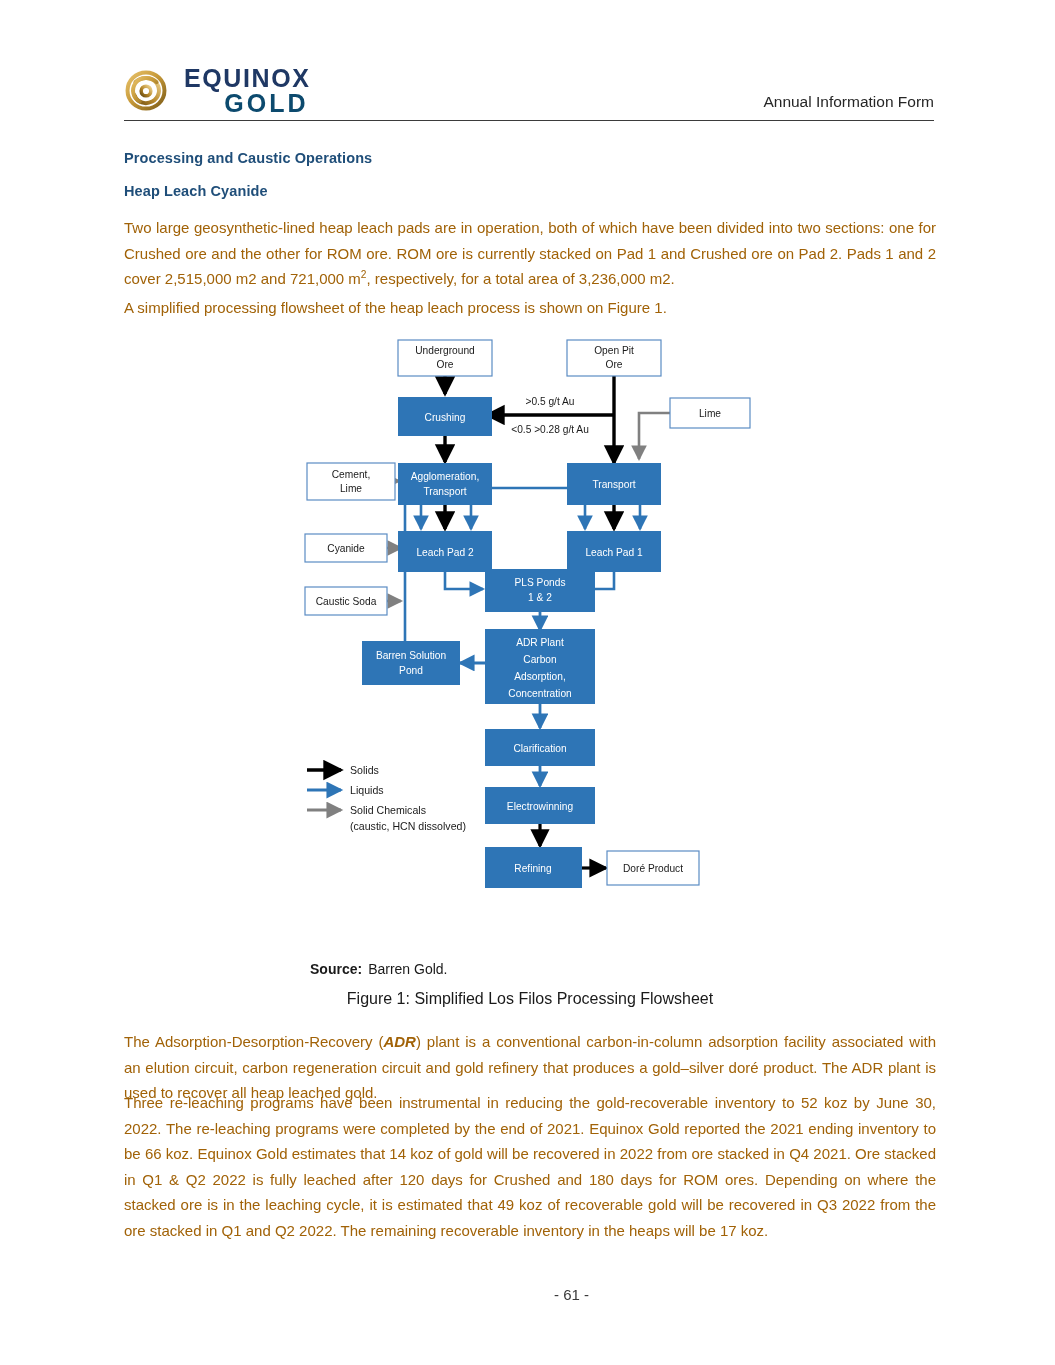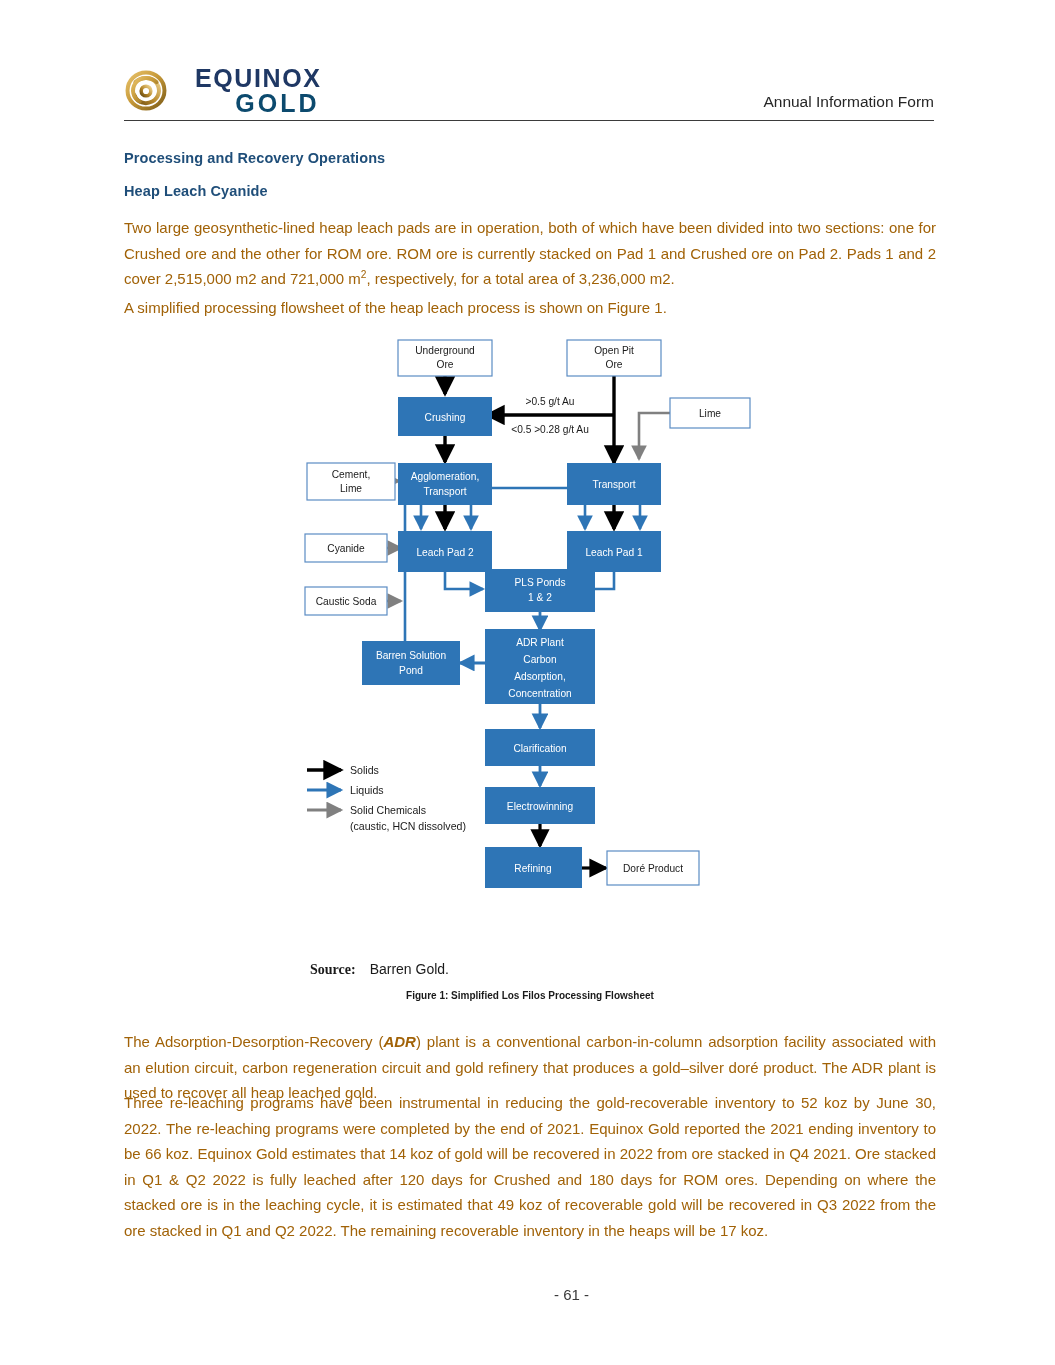--- a/index.html
+++ b/index.html
@@ -12,21 +12,21 @@
     overflow:hidden;
   }
   .page { position:relative; width:1055px; height:1365px; }
 
   
   .header {
     position:absolute; left:124px; top:58px; width:810px; height:62px;
     border-bottom:1.3px solid #3b3b3b;
     display:flex; align-items:flex-end; justify-content:space-between;
   }
-  .logo-wrap { display:flex; align-items:center; gap:27px; padding-bottom:4px; }
+  .logo-wrap { display:flex; align-items:center; gap:16px; padding-bottom:4px; }
   .logo-mark { width:44px; height:44px; flex:0 0 auto; }
   .logo-text { display:flex; flex-direction:column; line-height:1.0; }
   .logo-top {
     font-size:25px; font-weight:bold; letter-spacing:1.6px;
     color:#1f3864;
   }
   .logo-bottom {
     font-size:25px; font-weight:bold; letter-spacing:3.0px;
     color:#0c4a6e; align-self:flex-end; padding-right:2px;
   }
@@ -58,24 +58,24 @@
   .para i { font-style:italic; }
 
   
   .figure { position:absolute; left:295px; top:333px; width:470px; height:600px; }
   .figure svg { display:block; }
 
   .source-line {
     position:absolute; left:310px; top:961px;
     font-size:14px; color:#1a1a1a;
   }
-  .source-line .lbl { font-weight:bold; margin-right:14px;font-family:Liberation Serif, serif; }
+  .source-line .lbl { font-weight:bold; margin-right:6px; }
   .fig-caption {
     position:absolute; left:124px; top:990px; width:812px;
-    text-align:center; font-size:10px; font-weight:bold; color:#1a1a1a;
+    text-align:center; font-size:16px; font-weight:normal; color:#1a1a1a;
   }
 
   .page-num {
     position:absolute; left:0; top:1286px; width:1055px;
     text-align:center; font-size:15px; color:#3a3a3a;margin-left:44px;
   }
 
   
   .fb-label { font-family:"Liberation Sans", sans-serif; font-size:10.2px; }
   .fb-white { fill:#ffffff; }
@@ -109,21 +109,21 @@
         <circle cx="50" cy="50" r="11" fill="none" stroke="url(#gld2)" stroke-width="8"></circle>
       </svg>
       <div class="logo-text">
         <span class="logo-top">EQUINOX</span>
         <span class="logo-bottom">GOLD</span>
       </div>
     </div>
     <div class="header-title">Annual Information Form</div>
   </div>
 
-  <div class="h-sub" id="h-processing">Processing and Recovery Operations</div>
+  <div class="h-sub" id="h-processing">Processing and Caustic Operations</div>
   <div class="h-sub" id="h-heap">Heap Leach Cyanide</div>
 
   <div class="para" id="p1">Two large geosynthetic-lined heap leach pads are in operation, both of which have been divided into two sections: one for Crushed ore and the other for ROM ore. ROM ore is currently stacked on Pad 1 and Crushed ore on Pad 2. Pads 1 and 2 cover 2,515,000 m2 and 721,000 m<sup>2</sup>, respectively, for a total area of 3,236,000 m2.</div>
   <div class="para" id="p2">A simplified processing flowsheet of the heap leach process is shown on Figure 1.</div>
   <div class="para" id="p3">The Adsorption-Desorption-Recovery (<b><i>ADR</i></b>) plant is a conventional carbon-in-column adsorption facility associated with an elution circuit, carbon regeneration circuit and gold refinery that produces a gold–silver doré product. The ADR plant is used to recover all heap leached gold.</div>
   <div class="para" id="p4">Three re-leaching programs have been instrumental in reducing the gold-recoverable inventory to 52 koz by June 30, 2022. The re-leaching programs were completed by the end of 2021. Equinox Gold reported the 2021 ending inventory to be 66 koz. Equinox Gold estimates that 14 koz of gold will be recovered in 2022 from ore stacked in Q4 2021. Ore stacked in Q1 &amp; Q2 2022 is fully leached after 120 days for Crushed and 180 days for ROM ores. Depending on where the stacked ore is in the leaching cycle, it is estimated that 49 koz of recoverable gold will be recovered in Q3 2022 from the ore stacked in Q1 and Q2 2022. The remaining recoverable inventory in the heaps will be 17 koz.</div>
 
   <div class="figure">
     <svg width="470" height="600" viewBox="0 0 470 600">
       <defs>

